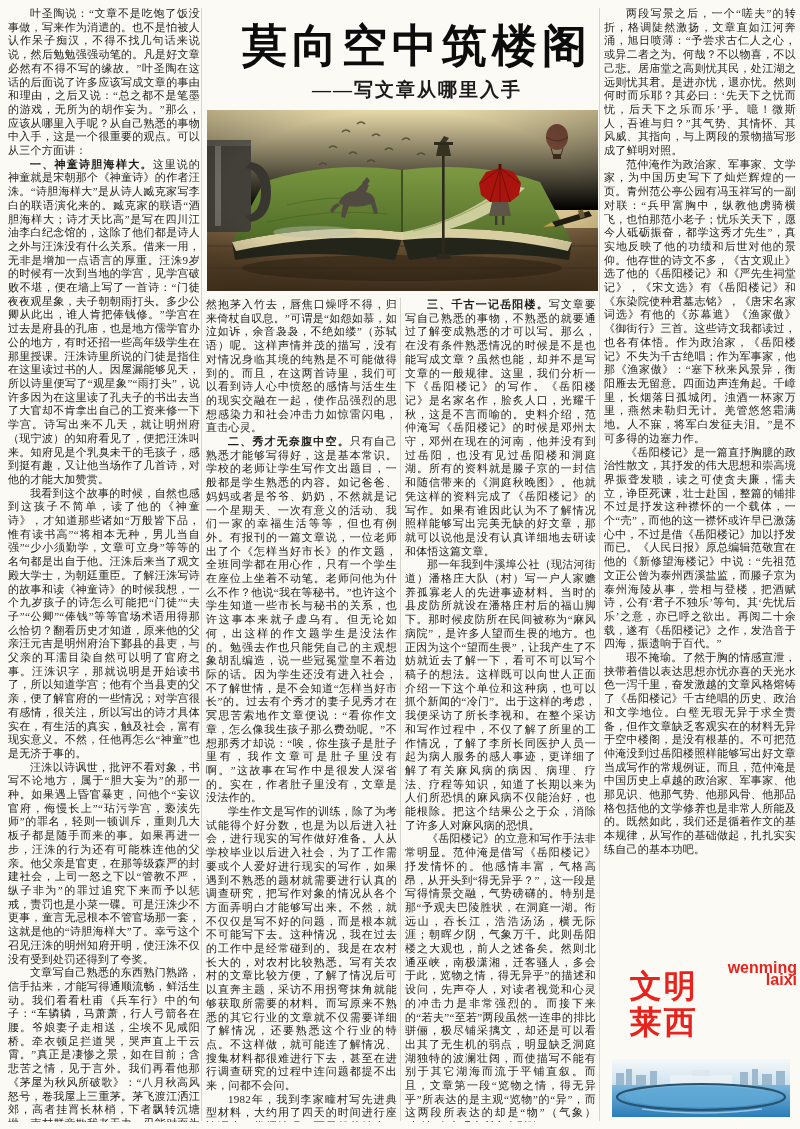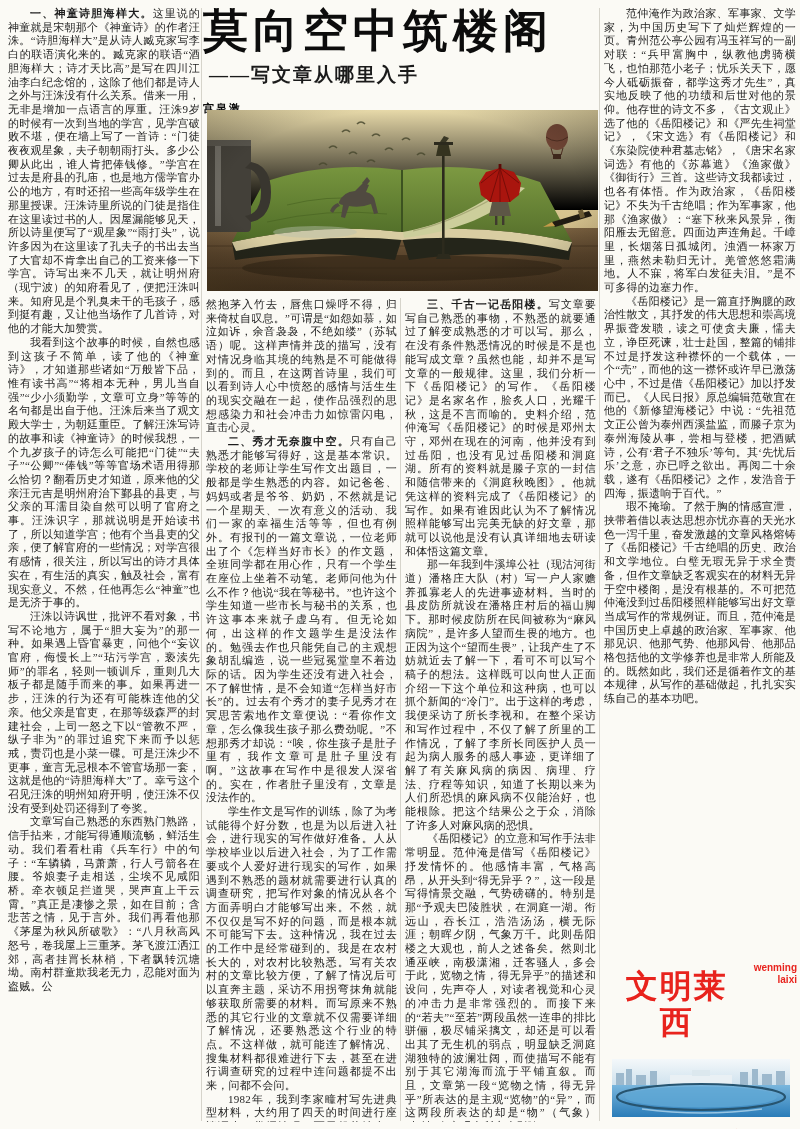--- a/index.html
+++ b/index.html
@@ -10,37 +10,37 @@
   }
   .vrule{position:absolute;width:1px;background:#d6d4cb}
   .col{
     position:absolute;overflow:hidden;text-align:justify;
     font-size:11px;line-height:13.7px;letter-spacing:.25px;color:#1d1d1d;
   }
   .para{margin:0;text-indent:2em}
   .cont{text-indent:0}
   .sec{font-weight:bold;font-family:"Liberation Sans","DejaVu Sans",sans-serif;letter-spacing:.5px}
   
-  .hd{position:absolute;left:203px;top:5px;width:428px;text-align:left;color:#0c0c0c}
+  .hd{position:absolute;left:203px;top:20px;width:428px;text-align:center;color:#0c0c0c}
   .hd-title{
     font-family:"Liberation Sans","DejaVu Sans",sans-serif;
     font-size:45px;font-weight:900;letter-spacing:5px;line-height:52px;margin:0;
   }
   .hd-sub{font-size:19px;font-weight:700;letter-spacing:2px;margin:5px 6px 0;color:#1a1a1a}
   .hd-by{font-size:11px;font-weight:700;margin:13px 0 0;letter-spacing:2px}
   
   .illus{position:absolute;left:207px;top:110px;width:391px;height:181px;overflow:hidden}
   
   .ad{position:absolute;left:605px;top:956px;width:192px;text-align:center}
   .ad-titlerow{display:flex;align-items:flex-start;justify-content:center;gap:5px}
   .ad-title{
     font-family:Liberation Serif, serif;
     font-size:32px;font-weight:900;letter-spacing:2px;line-height:36px;color:#e8231d;margin:12px;
   }
-  .ad-py{font-size:10px;font-weight:700;color:#e8231d;text-align:right;line-height:12px;padding-top:6px;
+  .ad-py{font-size:16px;font-weight:700;color:#e8231d;text-align:right;line-height:12px;padding-top:6px;
     font-family:"Liberation Sans","DejaVu Sans",sans-serif}
   .ad-photo{width:178px;height:58px;margin:7px auto 0;display:block}
   .ad-brandrow{display:flex;align-items:center;justify-content:center;gap:7px;margin-top:9px}
   .ad-brand-py{font-size:8.5px;font-weight:700;color:#e8231d;text-align:left;line-height:9px;
     font-family:"Liberation Sans","DejaVu Sans",sans-serif}
   .ad-brand-py .l2{padding-left:10px;display:block}
   .ad-brand{font-size:21px;font-weight:900;color:#e8231d;letter-spacing:1px;
     font-family:"Liberation Sans","DejaVu Sans",sans-serif}
   .ad-coop{font-size:16px;font-weight:700;color:#e8443c;letter-spacing:3px;margin-top:8px;
     font-family:"Liberation Sans","DejaVu Sans",sans-serif}
@@ -160,40 +160,42 @@
     <g>
       <path d="M345 112 L382 101 385 106 348 117 Z" fill="#211c12"></path>
       <path d="M345 112l-9 5 12-1z" fill="#c49a4a"></path>
       <rect x="372" y="100" width="5" height="8" transform="rotate(-17 374 104)" fill="#6b5a33"></rect>
     </g>
     <rect width="391" height="181" fill="url(#vig)"></rect>
   </svg>
 </div>
 
 <div class="col" style="left:8px;top:7px;width:192px;height:1115px">
+  <p class="para"><b class="sec"></b><span>叶圣陶说：“文章不是吃饱了饭没事做，写来作为消遣的。也不是怕被人认作呆子痴汉，不得不找几句话来说说，然后勉勉强强动笔的。凡是好文章必然有不得不写的缘故。”叶圣陶在这话的后面说了许多应该写成文章的事由和理由，之后又说：“总之都不是笔墨的游戏，无所为的胡作妄为。”那么，应该从哪里入手呢？从自己熟悉的事物中入手，这是一个很重要的观点。可以从三个方面讲：</span></p>
   <p class="para"><b class="sec">一、神童诗胆海样大。</b><span>这里说的神童就是宋朝那个《神童诗》的作者汪洙。“诗胆海样大”是从诗人臧克家写李白的联语演化来的。臧克家的联语“酒胆海样大；诗才天比高”是写在四川江油李白纪念馆的，这除了他们都是诗人之外与汪洙没有什么关系。借来一用，无非是增加一点语言的厚重。汪洙9岁的时候有一次到当地的学宫，见学宫破败不堪，便在墙上写了一首诗：“门徒夜夜观星象，夫子朝朝雨打头。多少公卿从此出，谁人肯把俸钱修。”学宫在过去是府县的孔庙，也是地方儒学官办公的地方，有时还招一些高年级学生在那里授课。汪洙诗里所说的门徒是指住在这里读过书的人。因屋漏能够见天，所以诗里便写了“观星象”“雨打头”，说许多因为在这里读了孔夫子的书出去当了大官却不肯拿出自己的工资来修一下学宫。诗写出来不几天，就让明州府（现宁波）的知府看见了，便把汪洙叫来。知府见是个乳臭未干的毛孩子，感到挺有趣，又让他当场作了几首诗，对他的才能大加赞赏。</span></p>
   <p class="para"><b class="sec"></b><span>我看到这个故事的时候，自然也感到这孩子不简单，读了他的《神童诗》，才知道那些诸如“万般皆下品，惟有读书高”“将相本无种，男儿当自强”“少小须勤学，文章可立身”等等的名句都是出自于他。汪洙后来当了观文殿大学士，为朝廷重臣。了解汪洙写诗的故事和读《神童诗》的时候我想，一个九岁孩子的诗怎么可能把“门徒”“夫子”“公卿”“俸钱”等等官场术语用得那么恰切？翻看历史才知道，原来他的父亲汪元吉是明州府治下鄞县的县吏，与父亲的耳濡目染自然可以明了官府之事。汪洙识字，那就说明是开始读书了，所以知道学宫；他有个当县吏的父亲，便了解官府的一些情况；对学宫很有感情，很关注，所以写出的诗才具体实在，有生活的真实，触及社会，富有现实意义。不然，任他再怎么“神童”也是无济于事的。</span></p>
   <p class="para"><b class="sec"></b><span>汪洙以诗讽世，批评不看对象，书写不论地方，属于“胆大妄为”的那一种。如果遇上昏官暴吏，问他个“妄议官府，侮慢长上”“玷污学宫，亵渎先师”的罪名，轻则一顿训斥，重则几大板子都是随手而来的事。如果再进一步，汪洙的行为还有可能株连他的父亲。他父亲是官吏，在那等级森严的封建社会，上司一怒之下以“管教不严，纵子非为”的罪过追究下来而予以惩戒，责罚也是小菜一碟。可是汪洙少不更事，童言无忌根本不管官场那一套，这就是他的“诗胆海样大”了。幸亏这个召见汪洙的明州知府开明，使汪洙不仅没有受到处罚还得到了夸奖。</span></p>
   <p class="para"><b class="sec"></b><span>文章写自己熟悉的东西熟门熟路，信手拈来，才能写得通顺流畅，鲜活生动。我们看看杜甫《兵车行》中的句子：“车辚辚，马萧萧，行人弓箭各在腰。爷娘妻子走相送，尘埃不见咸阳桥。牵衣顿足拦道哭，哭声直上干云霄。”真正是凄惨之景，如在目前；含悲苦之情，见于言外。我们再看他那《茅屋为秋风所破歌》：“八月秋高风怒号，卷我屋上三重茅。茅飞渡江洒江郊，高者挂罥长林梢，下者飘转沉塘坳。南村群童欺我老无力，忍能对面为盗贼。公</span></p>
 </div>
 
 <div class="col" style="left:206px;top:298px;width:191px;height:824px">
   <p class="para cont"><b class="sec"></b><span>然抱茅入竹去，唇焦口燥呼不得，归来倚杖自叹息。”可谓是“如怨如慕，如泣如诉，余音袅袅，不绝如缕”（苏轼语）呢。这样声情并茂的描写，没有对情况身临其境的纯熟是不可能做得到的。而且，在这两首诗里，我们可以看到诗人心中愤怒的感情与活生生的现实交融在一起，使作品强烈的思想感染力和社会冲击力如惊雷闪电，直击心灵。</span></p>
   <p class="para"><b class="sec">二、秀才无奈腹中空。</b><span>只有自己熟悉才能够写得好，这是基本常识。学校的老师让学生写作文出题目，一般都是学生熟悉的内容。如记爸爸、妈妈或者是爷爷、奶奶，不然就是记一个星期天、一次有意义的活动、我们一家的幸福生活等等，但也有例外。有报刊的一篇文章说，一位老师出了个《怎样当好市长》的作文题，全班同学都在用心作，只有一个学生在座位上坐着不动笔。老师问他为什么不作？他说“我在等秘书。”也许这个学生知道一些市长与秘书的关系，也许这事本来就子虚乌有。但无论如何，出这样的作文题学生是没法作的。勉强去作也只能凭自己的主观想象胡乱编造，说一些冠冕堂皇不着边际的话。因为学生还没有进入社会，不了解世情，是不会知道“怎样当好市长”的。过去有个秀才的妻子见秀才在冥思苦索地作文章便说：“看你作文章，怎么像我生孩子那么费劲呢。”不想那秀才却说：“唉，你生孩子是肚子里有，我作文章可是肚子里没有啊。”这故事在写作中是很发人深省的。实在，作者肚子里没有，文章是没法作的。</span></p>
   <p class="para"><b class="sec"></b><span>学生作文是写作的训练，除了为考试能得个好分数，也是为以后进入社会，进行现实的写作做好准备。人从学校毕业以后进入社会，为了工作需要或个人爱好进行现实的写作，如果遇到不熟悉的题材就需要进行认真的调查研究，把写作对象的情况从各个方面弄明白才能够写出来。不然，就不仅仅是写不好的问题，而是根本就不可能写下去。这种情况，我在过去的工作中是经常碰到的。我是在农村长大的，对农村比较熟悉。写有关农村的文章比较方便，了解了情况后可以直奔主题，采访不用拐弯抹角就能够获取所需要的材料。而写原来不熟悉的其它行业的文章就不仅需要详细了解情况，还要熟悉这个行业的特点。不这样做，就可能连了解情况、搜集材料都很难进行下去，甚至在进行调查研究的过程中连问题都提不出来，问都不会问。</span></p>
   <p class="para"><b class="sec"></b><span>1982年，我到李家疃村写先进典型材料，大约用了四天的时间进行座谈调查，掌握情况，两天起草结束，写了5000多字，经过修改便完成了任务。后来我又到齿轮厂写工业的，到县人民医院写医疗卫生的，因为是过去很少接触的行业，就费了许多周折。事前先读些相关资料，做一些“外围”的工作，为正式“进</span></p>
 </div>
 
 <div class="col" style="left:405px;top:298px;width:191px;height:824px">
   <p class="para"><b class="sec">三、千古一记岳阳楼。</b><span>写文章要写自己熟悉的事物，不熟悉的就要通过了解变成熟悉的才可以写。那么，在没有条件熟悉情况的时候是不是也能写成文章？虽然也能，却并不是写文章的一般规律。这里，我们分析一下《岳阳楼记》的写作。《岳阳楼记》是名家名作，脍炙人口，光耀千秋，这是不言而喻的。史料介绍，范仲淹写《岳阳楼记》的时候是邓州太守，邓州在现在的河南，他并没有到过岳阳，也没有见过岳阳楼和洞庭湖。所有的资料就是滕子京的一封信和随信带来的《洞庭秋晚图》。他就凭这样的资料完成了《岳阳楼记》的写作。如果有谁因此认为不了解情况照样能够写出完美无缺的好文章，那就可以说他是没有认真详细地去研读和体悟这篇文章。</span></p>
   <p class="para"><b class="sec"></b><span>那一年我到牛溪埠公社（现沽河街道）潘格庄大队（村）写一户人家赡养孤寡老人的先进事迹材料。当时的县皮防所就设在潘格庄村后的福山脚下。那时候皮防所在民间被称为“麻风病院”，是许多人望而生畏的地方。也正因为这个“望而生畏”，让我产生了不妨就近去了解一下，看可不可以写个稿子的想法。这样既可以向世人正面介绍一下这个单位和这种病，也可以抓个新闻的“冷门”。出于这样的考虑，我便采访了所长李视和。在整个采访和写作过程中，不仅了解了所里的工作情况，了解了李所长同医护人员一起为病人服务的感人事迹，更详细了解了有关麻风病的病因、病理、疗法、疗程等知识，知道了长期以来为人们所恐惧的麻风病不仅能治好，也能根除。把这个结果公之于众，消除了许多人对麻风病的恐惧。</span></p>
   <p class="para"><b class="sec"></b><span>《岳阳楼记》的立意和写作手法非常明显。范仲淹是借写《岳阳楼记》抒发情怀的。他感情丰富，气格高昂，从开头到“得无异乎？”，这一段是写得情景交融，气势磅礴的。特别是那“予观夫巴陵胜状，在洞庭一湖。衔远山，吞长江，浩浩汤汤，横无际涯；朝晖夕阴，气象万千。此则岳阳楼之大观也，前人之述备矣。然则北通巫峡，南极潇湘，迁客骚人，多会于此，览物之情，得无异乎”的描述和设问，先声夺人，对读者视觉和心灵的冲击力是非常强烈的。而接下来的“若夫”“至若”两段虽然一连串的排比骈俪，极尽铺采摛文，却还是可以看出其了无生机的弱点，明显缺乏洞庭湖独特的波澜壮阔，而使描写不能有别于其它湖海而流于平铺直叙。而且，文章第一段“览物之情，得无异乎”所表达的是主观“览物”的“异”，而这两段所表达的却是“物”（气象）对“情”在客观上所产生影响，</span></p>
 </div>
 
 <div class="col" style="left:604px;top:7px;width:192px;height:942px">
+  <p class="para"><b class="sec"></b><span>两段写景之后，一个“嗟夫”的转折，格调陡然激扬，文章直如江河奔涌，旭日喷薄：“予尝求古仁人之心，或异二者之为。何哉？不以物喜，不以己悲。居庙堂之高则忧其民，处江湖之远则忧其君。是进亦忧，退亦忧。然则何时而乐耶？其必曰：‘先天下之忧而忧，后天下之乐而乐’乎。噫！微斯人，吾谁与归？”其气势、其情怀、其风威、其指向，与上两段的景物描写形成了鲜明对照。</span></p>
   <p class="para"><b class="sec"></b><span>范仲淹作为政治家、军事家、文学家，为中国历史写下了灿烂辉煌的一页。青州范公亭公园有冯玉祥写的一副对联：“兵甲富胸中，纵教他虏骑横飞，也怕那范小老子；忧乐关天下，愿今人砥砺振奋，都学这秀才先生”，真实地反映了他的功绩和后世对他的景仰。他存世的诗文不多，《古文观止》选了他的《岳阳楼记》和《严先生祠堂记》，《宋文选》有《岳阳楼记》和《东染院使种君墓志铭》，《唐宋名家词选》有他的《苏幕遮》《渔家傲》《御街行》三首。这些诗文我都读过，也各有体悟。作为政治家，《岳阳楼记》不失为千古绝唱；作为军事家，他那《渔家傲》：“塞下秋来风景异，衡阳雁去无留意。四面边声连角起。千嶂里，长烟落日孤城闭。浊酒一杯家万里，燕然未勒归无计。羌管悠悠霜满地。人不寐，将军白发征夫泪。”是不可多得的边塞力作。</span></p>
   <p class="para"><b class="sec"></b><span>《岳阳楼记》是一篇直抒胸臆的政治性散文，其抒发的伟大思想和崇高境界振聋发聩，读之可使贪夫廉，懦夫立，诤臣死谏，壮士赴国，整篇的铺排不过是抒发这种襟怀的一个载体，一个“壳”，而他的这一襟怀或许早已激荡心中，不过是借《岳阳楼记》加以抒发而已。《人民日报》原总编辑范敬宜在他的《新修望海楼记》中说：“先祖范文正公曾为泰州西溪盐监，而滕子京为泰州海陵从事，尝相与登楼，把酒赋诗，公有‘君子不独乐’等句。其‘先忧后乐’之意，亦已呼之欲出。再阅二十余载，遂有《岳阳楼记》之作，发浩音于四海，振遗响于百代。”</span></p>
   <p class="para"><b class="sec"></b><span>瑕不掩瑜。了然于胸的情感宣泄，挟带着借以表达思想亦忧亦喜的天光水色一泻千里，奋发激越的文章风格熔铸了《岳阳楼记》千古绝唱的历史、政治和文学地位。白璧无瑕无异于求全责备，但作文章缺乏客观实在的材料无异于空中楼阁，是没有根基的。不可把范仲淹没到过岳阳楼照样能够写出好文章当成写作的常规例证。而且，范仲淹是中国历史上卓越的政治家、军事家、他那见识、他那气势、他那风骨、他那品格包括他的文学修养也是非常人所能及的。既然如此，我们还是循着作文的基本规律，从写作的基础做起，扎扎实实练自己的基本功吧。</span></p>
 </div>
 
 <div class="ad">
   <div class="ad-titlerow">
     <div class="ad-title">文明莱西</div>
     <div class="ad-py">
       <div>wenming</div>

